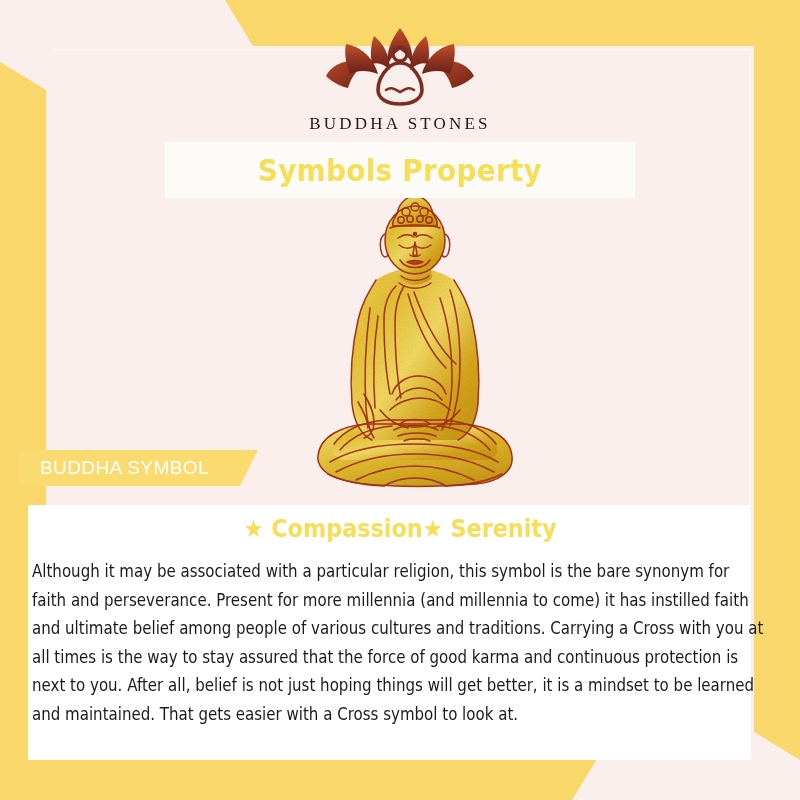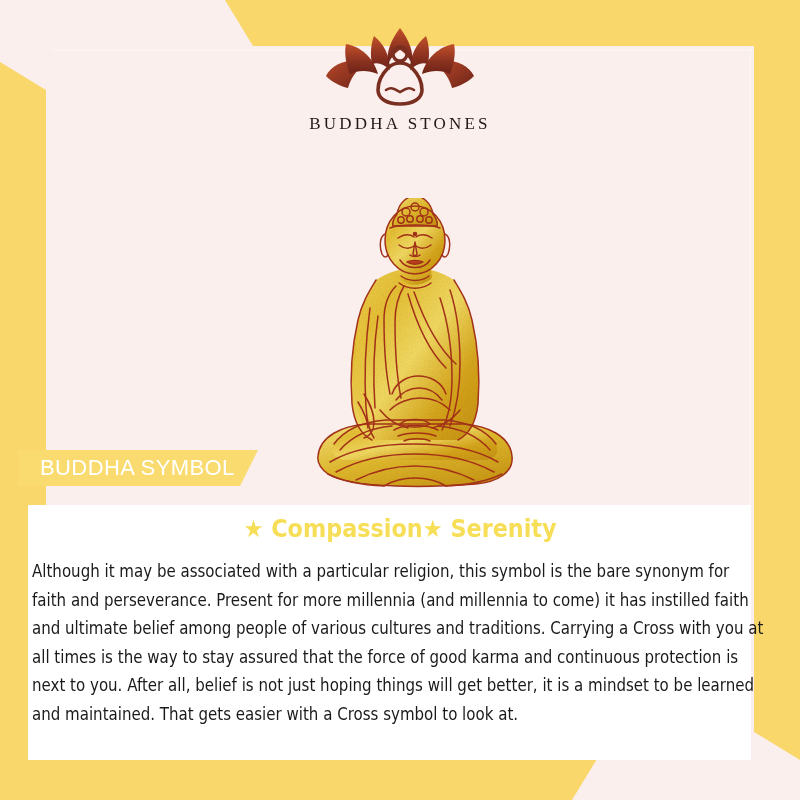--- a/index.html
+++ b/index.html
@@ -100,21 +100,21 @@
     position:absolute; left:18px; top:450px;
     width:240px; height:36px;
     background:#F9DB6F;
     clip-path: polygon(0 0, 240px 0, 222px 36px, 0 36px);
     display:flex; align-items:center;
     z-index:4;
   }
   .ribbon .ribbon-text {
     margin-left:22px;
     font-family:"Liberation Sans", sans-serif;
-    font-size:22px;
+    font-size:19px;
     color:#FFFFFF;
     letter-spacing:0.4px;
     white-space:nowrap;
   }
 
   
   .content-panel {
     position:absolute; left:28px; top:505px;
     width:723px; height:255px;
     background:#FFFFFF;
@@ -193,20 +193,23 @@
                  C112 74 104 80 90 80
                  C76 80 68 74 68 66
                  C68 58 72 50 78 44 Z" fill="none" stroke="#7A2E20" stroke-width="3.6" stroke-linejoin="round"></path>
 
         <path d="M76 66 C82 62 86 66 90 68 C94 66 98 62 104 66" fill="none" stroke="#7A2E20" stroke-width="2.6" stroke-linecap="round"></path>
       </svg>
     </span>
     <span class="logo-text">BUDDHA STONES</span>
   </div>
 
+  <div class="title-band">
+    <span class="title-text">Symbols Property</span>
+  </div>
 
   <div class="statue-wrap">
     <svg viewBox="0 0 230 292" xmlns="http://www.w3.org/2000/svg">
       <defs>
         <linearGradient id="gold" x1="0" y1="0" x2="1" y2="1">
           <stop offset="0%" stop-color="#F2D455"></stop>
           <stop offset="25%" stop-color="#E9C235"></stop>
           <stop offset="50%" stop-color="#F5DC63"></stop>
           <stop offset="75%" stop-color="#D9A81C"></stop>
           <stop offset="100%" stop-color="#C99312"></stop>

